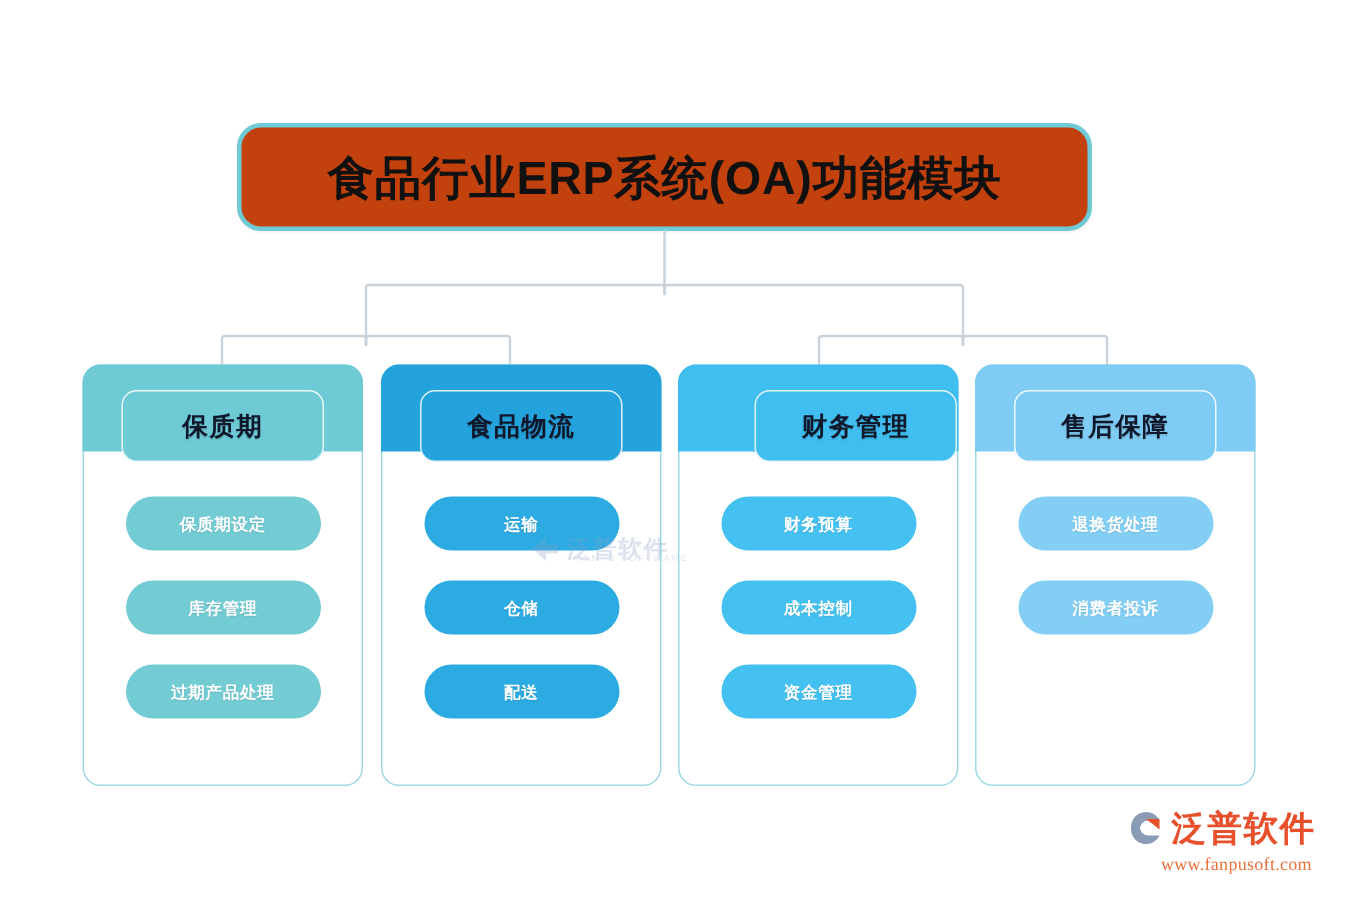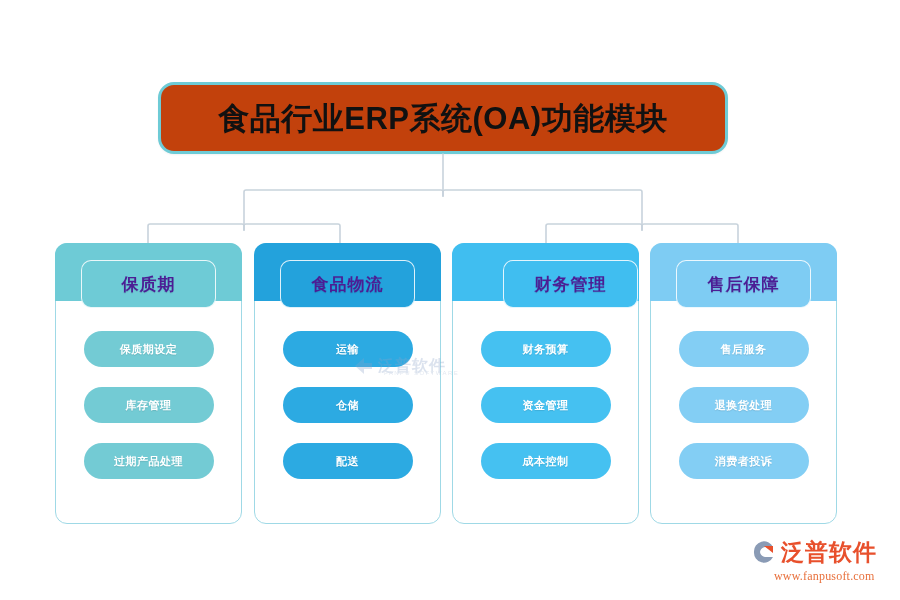--- a/index.html
+++ b/index.html
@@ -62,21 +62,21 @@
   .col-head-inner{
     position:absolute;
     left:26px;top:17px;
     width:135px;height:48px;
     border-radius:10px;
     box-sizing:border-box;
     border:1.5px solid rgba(255,255,255,.85);
     display:flex;align-items:center;justify-content:center;
   }
   .col-head-inner span{
-    color:#4c1d95;
+    color:#0f172a;
     font-size:17px;
     font-weight:bold;
     letter-spacing:1px;
     white-space:nowrap;
     text-shadow:0 1px 1px rgba(0,0,0,.10);
     text-align:right;
   }
 
   .items{
     position:absolute;
@@ -208,39 +208,36 @@
     <div class="col-head" style="background: rgb(64, 190, 240);">
       <div class="col-head-inner" style="background: rgb(64, 190, 240); margin-left: 25px;">
         <span>财务管理</span>
       </div>
     </div>
     <div class="items">
       <div class="pill" style="background: rgb(69, 193, 241);">
           <span>财务预算</span>
         </div>
       <div class="pill" style="background: rgb(69, 193, 241);">
+          <span>成本控制</span>
+        </div>
+      <div class="pill" style="background: rgb(69, 193, 241);">
           <span>资金管理</span>
-        </div>
-      <div class="pill" style="background: rgb(69, 193, 241);">
-          <span>成本控制</span>
         </div>
     </div>
   </div>
 
   <div class="col" style="left:650px">
     <div class="col-body" style="border-color: rgb(159, 217, 230);"></div>
     <div class="col-head" style="background: rgb(126, 204, 243);">
       <div class="col-head-inner" style="background: rgb(126, 204, 243);">
         <span>售后保障</span>
       </div>
     </div>
     <div class="items">
-      <div class="pill" style="background: rgb(131, 206, 244);">
-          <span>售后服务</span>
-        </div>
       <div class="pill" style="background: rgb(131, 206, 244);">
           <span>退换货处理</span>
         </div>
       <div class="pill" style="background: rgb(131, 206, 244);">
           <span>消费者投诉</span>
         </div>
     </div>
   </div>
 
   <div class="wm-center">

